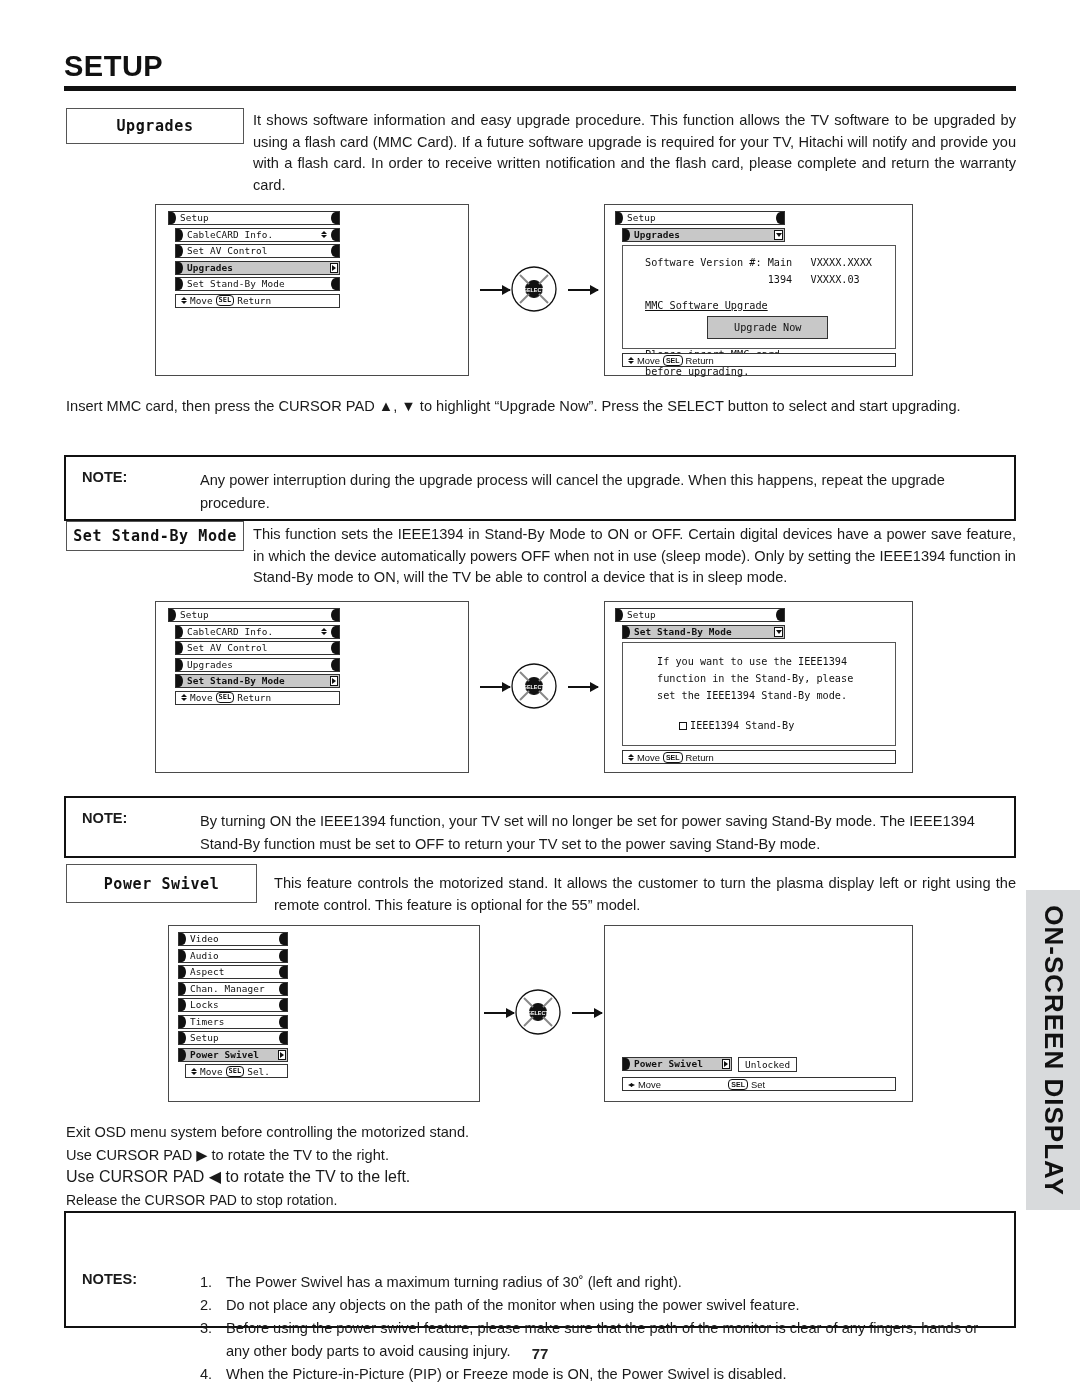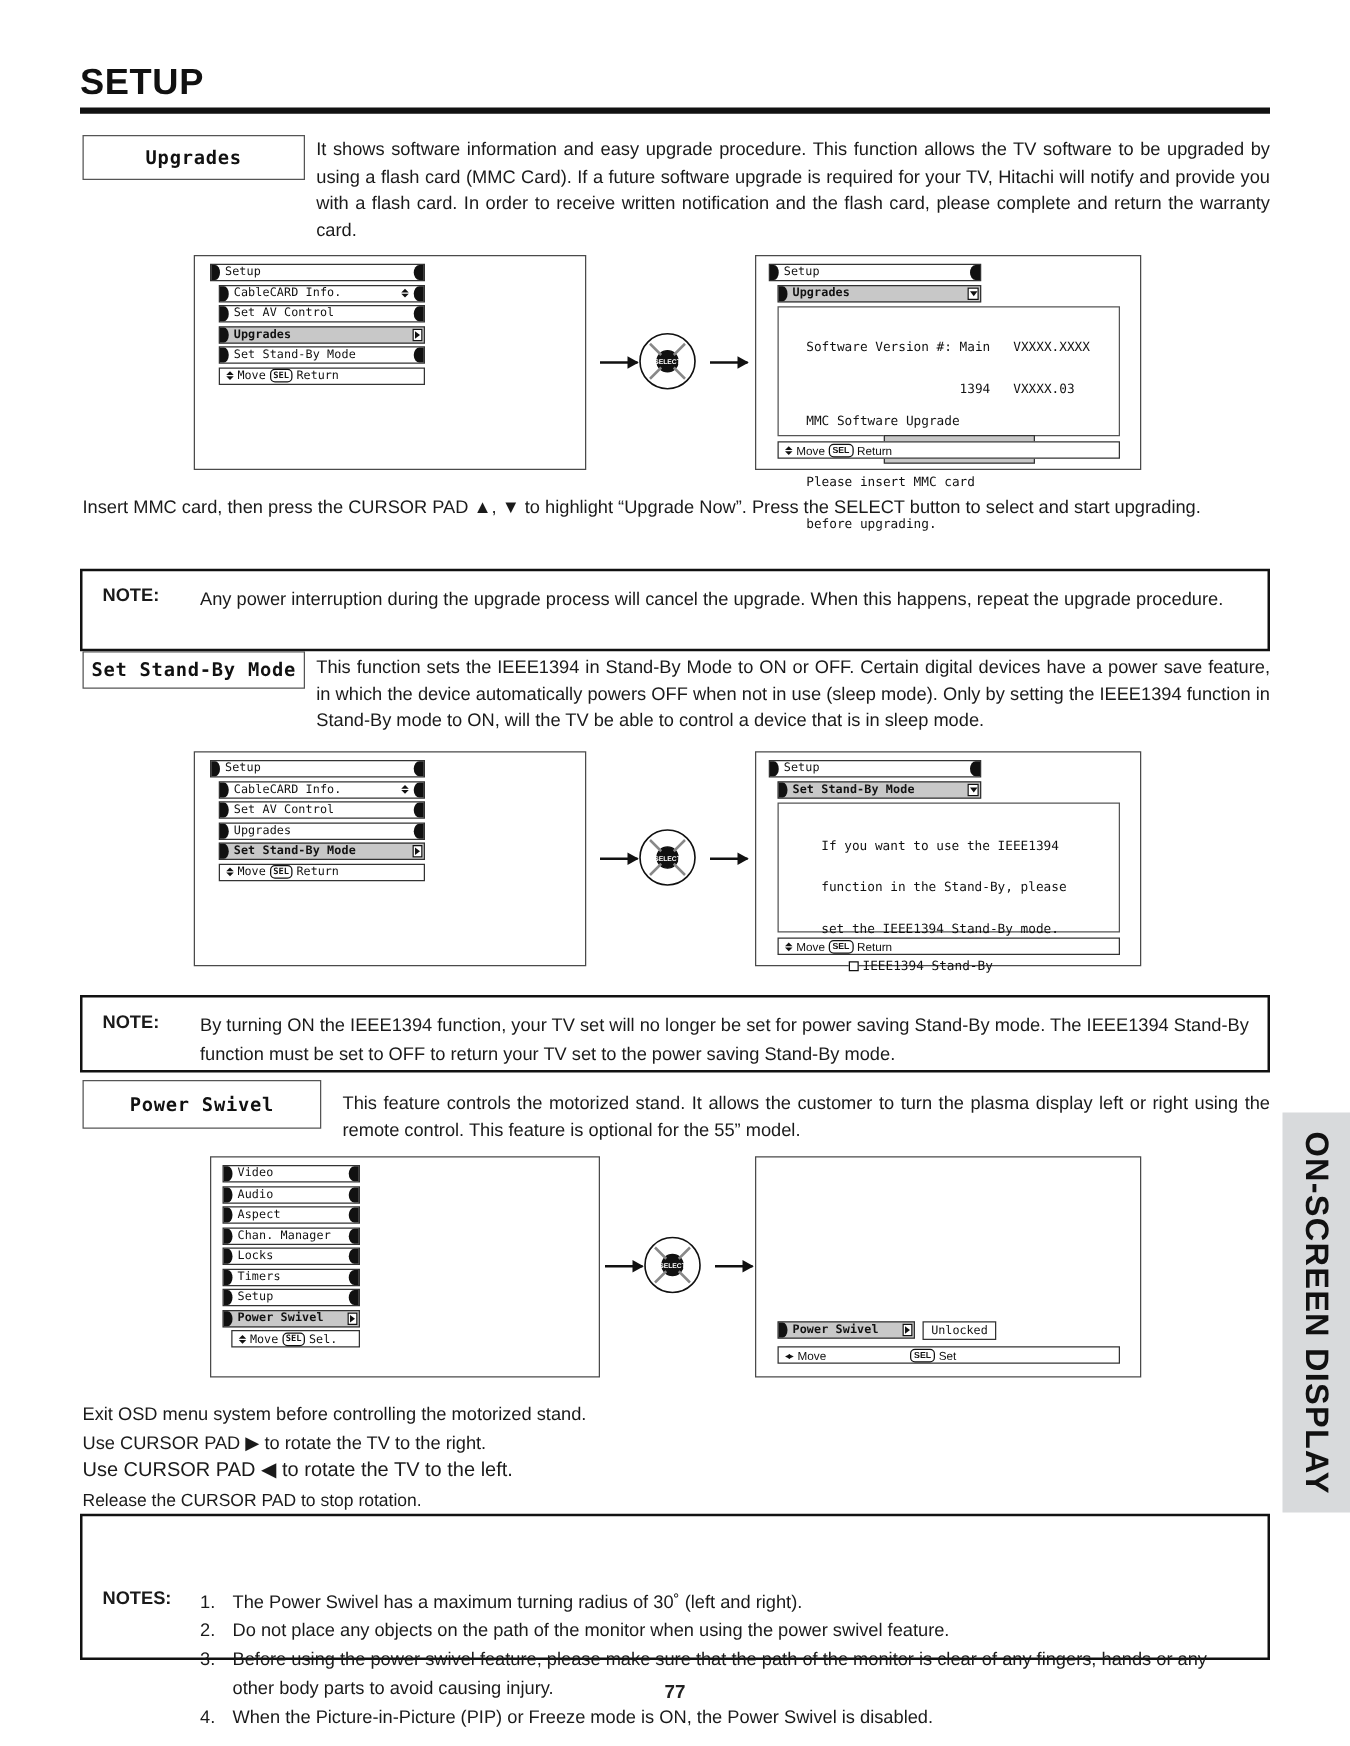--- a/index.html
+++ b/index.html
@@ -44,21 +44,21 @@
     color:#1a1a1a;
   }
   .para.nojust { text-align:left; }
 
   
   .notebox {
     position:absolute;
     border:2.5px solid #111;
     background:#fff;
   }
-  .note-inner { display:flex; padding:12px 14px 12px 16px; }
+  .note-inner { display:flex; padding:12px 14px 12px 16px;gap:40px; }
   .note-kw { font-size:14.6px; font-weight:bold; flex:0 0 78px; }
   .note-body { font-size:14.6px; line-height:23px; }
   .notes-list { margin:0; padding:0; list-style:none; }
   .notes-list li { display:flex; line-height:23px; font-size:14.6px; }
   .notes-list .num { flex:0 0 26px; }
   .notes-list .txt { flex:1; }
 
   
   .figbox { position:absolute; border:1px solid #4a4a4a; background:#fff; }
 
@@ -136,21 +136,21 @@
   .ud-inline i.u { border-bottom:3.5px solid #111; }
   .ud-inline i.d { border-top:3.5px solid #111; }
   .lr-inline { display:inline-block; margin-right:4px; font-size:8px; letter-spacing:-1px; }
 
   
   .panel {
     position:absolute; border:1px solid #555; background:#fff;
     font-family:"DejaVu Sans Mono", monospace;
     font-size:10.2px; line-height:17px; color:#111;
   }
-  .panel .ln { white-space:pre;margin-top:16px; }
+  .panel .ln { white-space:pre; }
   .btn-upgrade {
     display:inline-block; background:#c8c8c8; border:1px solid #333;
     font-family:"DejaVu Sans Mono", monospace; font-size:10.2px;
     padding:2px 26px; margin-left:62px; color:#111;
   }
   .chk {
     display:inline-block; width:8px;height:8px;border:1px solid #111;
     margin-right:3px; vertical-align:-1px; background:#fff;
   }
 
@@ -267,21 +267,21 @@
         <div class="row sel">
           <span class="cap">Upgrades</span>
           <span class="arrow-d"></span>
         </div>
       </div>
     </div>
 
     <div class="panel" style="left:17px; top:40px; width:274px; height:104px; padding:8px 0 0 22px;">
       <div class="ln">Software Version #: Main   VXXXX.XXXX</div>
       <div class="ln">                    1394   VXXXX.03</div>
-      <div class="ln" style="margin-top:9px;">MMC Software Upgrade</div>
+      <div class="ln" style="margin-top:9px;text-decoration:underline;">MMC Software Upgrade</div>
       <div style="margin-top:2px;">
         <span class="btn-upgrade">Upgrade Now</span>
       </div>
       <div class="ln" style="margin-top:7px;">Please insert MMC card</div>
       <div class="ln">before upgrading.</div>
     </div>
 
     <div class="footrow" style="position:absolute; left:17px; top:148px; width:274px;">
       <span class="ud-inline">
           <i class="u"></i>

